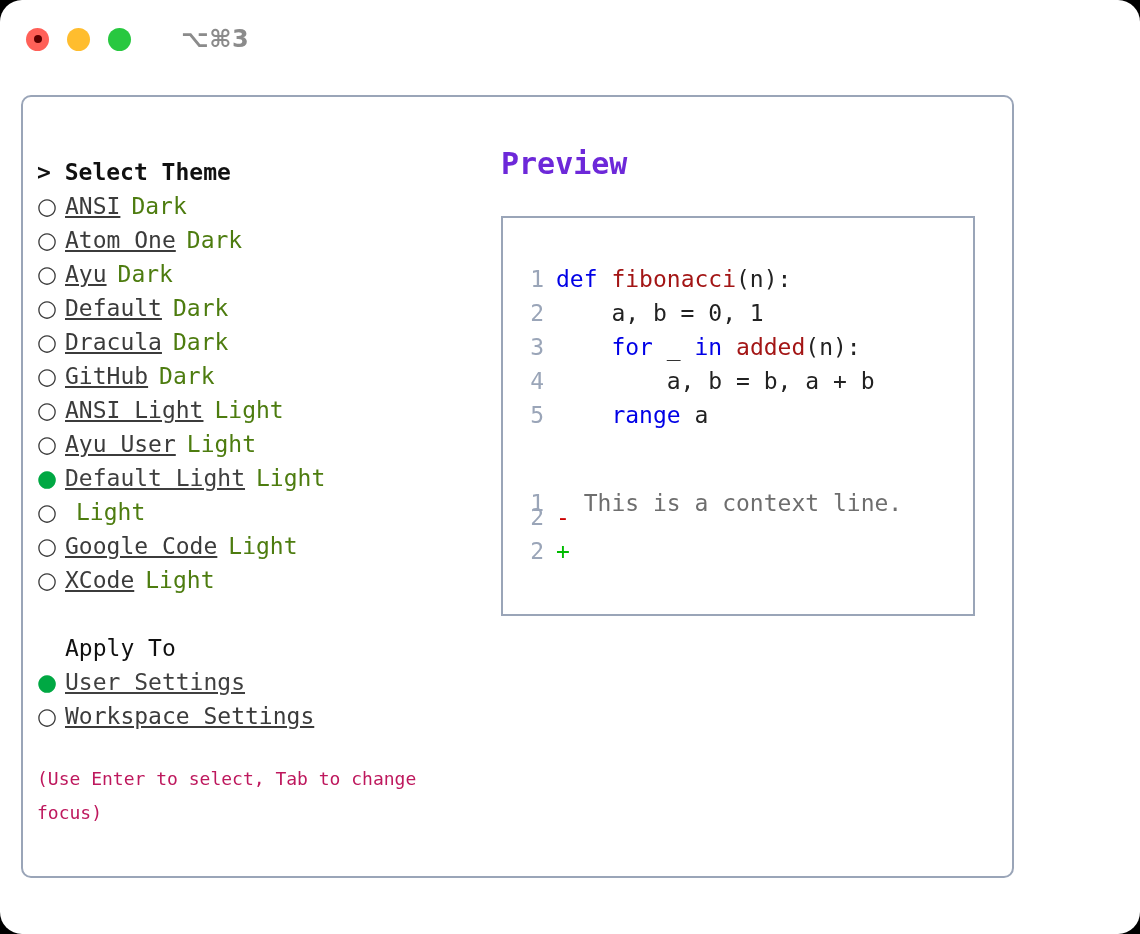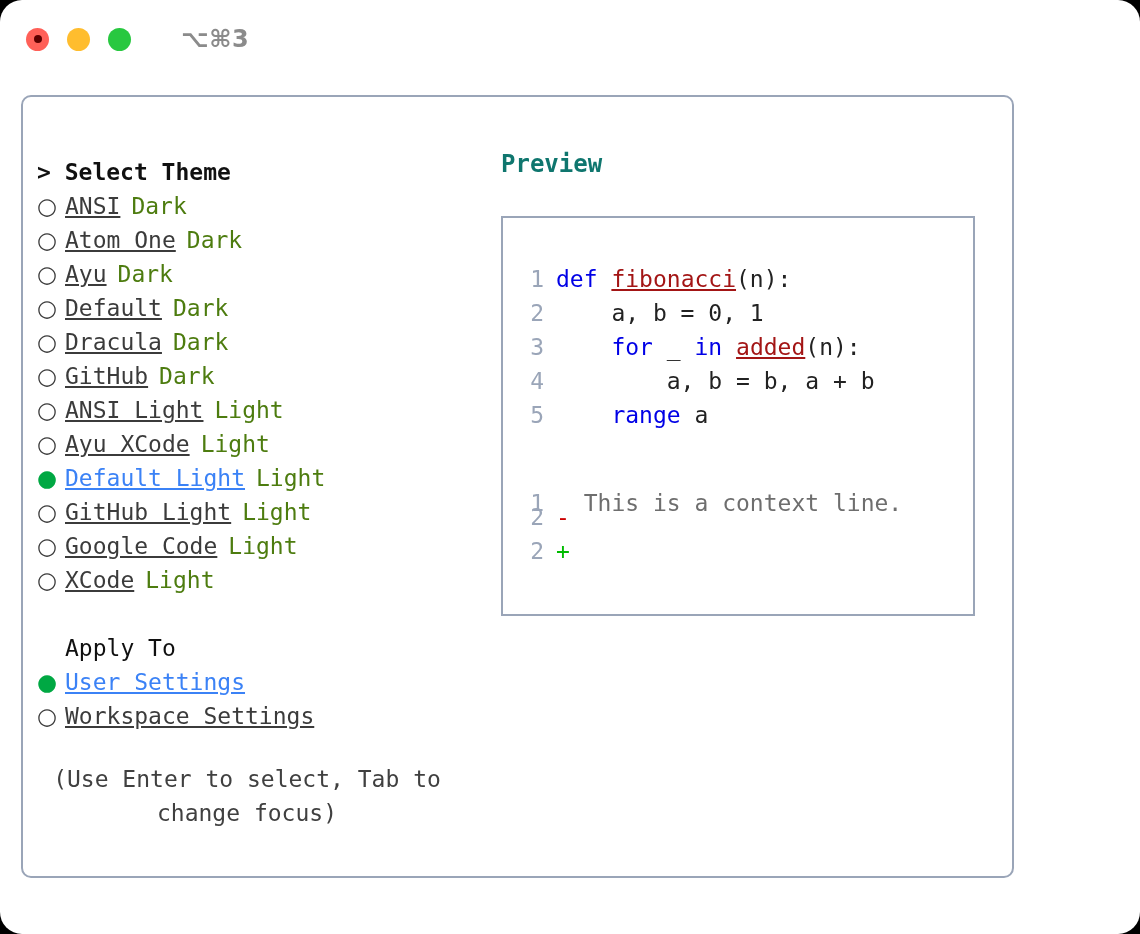--- a/index.html
+++ b/index.html
@@ -118,51 +118,50 @@
   .bullet {
     width: 28px;
     flex: 0 0 28px;
     font-size: 23px;
     line-height: 34px;
     color: #3b3b3b;
     font-family: "DejaVu Sans", "Liberation Sans", sans-serif;
   }
   .bullet.on { color: #00a843; }
   .opt-label { color: #3b3b3b; text-decoration: underline; }
-  .opt-row.selected .opt-label { color: #3b82f6; }
+  .opt-row.selected .opt-label { color: #404040; }
   .opt-tag {
     color: #4d7c0f;
     padding-left: 11px;
   }
 
   .spacer-row { height: 34px; }
 
   .hint {
     position: absolute;
     left: 14px;
     top: 665px;
     width: 420px;
-    font-size: 23px;
-    line-height: 34px;
-    color: #404040;
+    font-size: 18px;
+    line-height: 34px;
+    color: #be185d;
     white-space: pre-wrap;
-    text-align: center;
   }
 
   
   .right-col {
     position: absolute;
     left: 478px;
     top: 50px;
     width: 490px;
   }
   .preview-title {
-    font-size: 24px;
+    font-size: 30px;
     font-weight: bold;
-    color: #0f766e;
+    color: #6d28d9;
     line-height: 34px;
   }
   .preview-box {
     margin-top: 35px;
     width: 474px;
     height: 400px;
     border: 2px solid #9aa5b8;
     box-sizing: border-box;
     background: #ffffff;
     padding: 44px 0 0 11px;
@@ -178,21 +177,21 @@
   }
   .lineno {
     width: 30px;
     flex: 0 0 30px;
     text-align: right;
     color: #9aa5b8;
     padding-right: 12px;
   }
   .code-text { color: #222222; }
   .tok-kw   { color: #0000e6; }
-  .tok-fn   { color: #a31515; text-decoration: underline; }
+  .tok-fn   { color: #a31515; }
   .tok-plain{ color: #222222; }
 
   .blank-line { height: 34px; }
 
   .diff-ctx { color: #6e6e6e; margin-top: 20px; }
   .diff-del { color: #cc0000; }
   .diff-add { color: #00bb00; }
 </style>
 </head>
 <body>
@@ -216,23 +215,23 @@
       <div class="section-header">&gt; Select Theme</div>
 
       <div id="theme-list">
             <div class="opt-row"><span class="bullet">○</span><span class="opt-label">ANSI</span><span class="opt-tag">Dark</span></div>
             <div class="opt-row"><span class="bullet">○</span><span class="opt-label">Atom One</span><span class="opt-tag">Dark</span></div>
             <div class="opt-row"><span class="bullet">○</span><span class="opt-label">Ayu</span><span class="opt-tag">Dark</span></div>
             <div class="opt-row"><span class="bullet">○</span><span class="opt-label">Default</span><span class="opt-tag">Dark</span></div>
             <div class="opt-row"><span class="bullet">○</span><span class="opt-label">Dracula</span><span class="opt-tag">Dark</span></div>
             <div class="opt-row"><span class="bullet">○</span><span class="opt-label">GitHub</span><span class="opt-tag">Dark</span></div>
             <div class="opt-row"><span class="bullet">○</span><span class="opt-label">ANSI Light</span><span class="opt-tag">Light</span></div>
-            <div class="opt-row"><span class="bullet">○</span><span class="opt-label">Ayu XCode</span><span class="opt-tag">Light</span></div>
+            <div class="opt-row"><span class="bullet">○</span><span class="opt-label">Ayu User</span><span class="opt-tag">Light</span></div>
             <div class="opt-row selected"><span class="bullet on">●</span><span class="opt-label">Default Light</span><span class="opt-tag">Light</span></div>
-            <div class="opt-row"><span class="bullet">○</span><span class="opt-label">GitHub Light</span><span class="opt-tag">Light</span></div>
+            <div class="opt-row"><span class="bullet">○</span><span class="opt-tag">Light</span></div>
             <div class="opt-row"><span class="bullet">○</span><span class="opt-label">Google Code</span><span class="opt-tag">Light</span></div>
             <div class="opt-row"><span class="bullet">○</span><span class="opt-label">XCode</span><span class="opt-tag">Light</span></div>
           </div>
 
       <div class="spacer-row"></div>
 
       <div class="section-header sub">Apply To</div>
 
       <div id="apply-to-list">
             <div class="opt-row selected"><span class="bullet on">●</span><span class="opt-label">User Settings</span></div>

